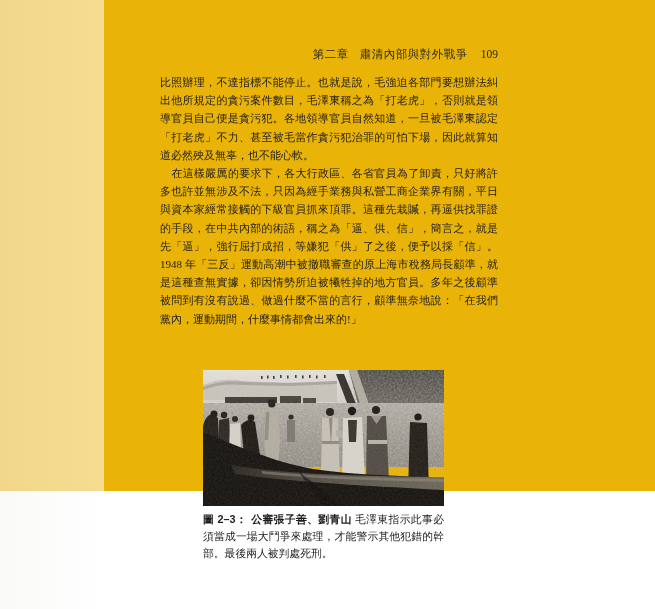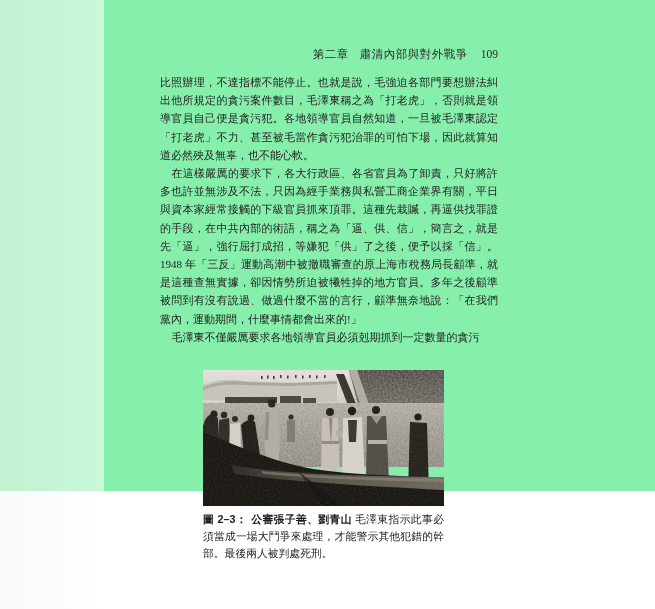--- a/index.html
+++ b/index.html
@@ -1,21 +1,21 @@
 <!DOCTYPE html>
 <html><head>
 <meta charset="utf-8">
 <style>
   html,body { margin:0; padding:0; }
   body {
     width:655px; height:609px; overflow:hidden;
     background:#ffffff;
     font-family:"Liberation Serif", serif;
   }
-  .page { position:relative; width:655px; height:491px; background:#86efac; }
+  .page { position:relative; width:655px; height:491px; background:#eab308; }
 
   
   .scan-shade {
     position:absolute; left:0; top:0; width:104px; height:609px;
     background:linear-gradient(90deg,#f5f4f2 0%, #fbfbfa 65%, #ffffff 100%);
     opacity:.55; pointer-events:none;
   }
 
   .running-header {
     position:absolute; left:160px; top:47px; width:338px;
@@ -51,21 +51,20 @@
 <div class="page">
   <div class="scan-shade"></div>
 
   <div class="running-header">
     <span class="chapter">第二章</span><span class="chapter-title">肅清內部與對外戰爭</span><span class="page-num">109</span>
   </div>
 
   <div class="body-text">
     <p>比照辦理，不達指標不能停止。也就是說，毛強迫各部門要想辦法糾出他所規定的貪污案件數目，毛澤東稱之為「打老虎」，否則就是領導官員自己便是貪污犯。各地領導官員自然知道，一旦被毛澤東認定「打老虎」不力、甚至被毛當作貪污犯治罪的可怕下場，因此就算知道必然殃及無辜，也不能心軟。</p>
     <p class="indented">在這樣嚴厲的要求下，各大行政區、各省官員為了卸責，只好將許多也許並無涉及不法，只因為經手業務與私營工商企業界有關，平日與資本家經常接觸的下級官員抓來頂罪。這種先栽贓，再逼供找罪證的手段，在中共內部的術語，稱之為「逼、供、信」，簡言之，就是先「逼」，強行屈打成招，等嫌犯「供」了之後，便予以採「信」。1948 年「三反」運動高潮中被撤職審查的原上海市稅務局長顧準，就是這種查無實據，卻因情勢所迫被犧牲掉的地方官員。多年之後顧準被問到有沒有說過、做過什麼不當的言行，顧準無奈地說：「在我們黨內，運動期間，什麼事情都會出來的!」</p>
-    <p class="indented">毛澤東不僅嚴厲要求各地領導官員必須剋期抓到一定數量的貪污</p>
   </div>
 
   <figure class="figure" style="margin:0">
     <svg class="photo" viewBox="0 0 241 136" preserveAspectRatio="none" xmlns="http://www.w3.org/2000/svg">
       <defs>
         <linearGradient id="sky" x1="0" y1="0" x2="0" y2="1">
           <stop offset="0" stop-color="#e6e3dd"></stop>
           <stop offset="1" stop-color="#d2cec7"></stop>
         </linearGradient>
         <linearGradient id="crowdGrad" x1="0" y1="0" x2="0" y2="1">

